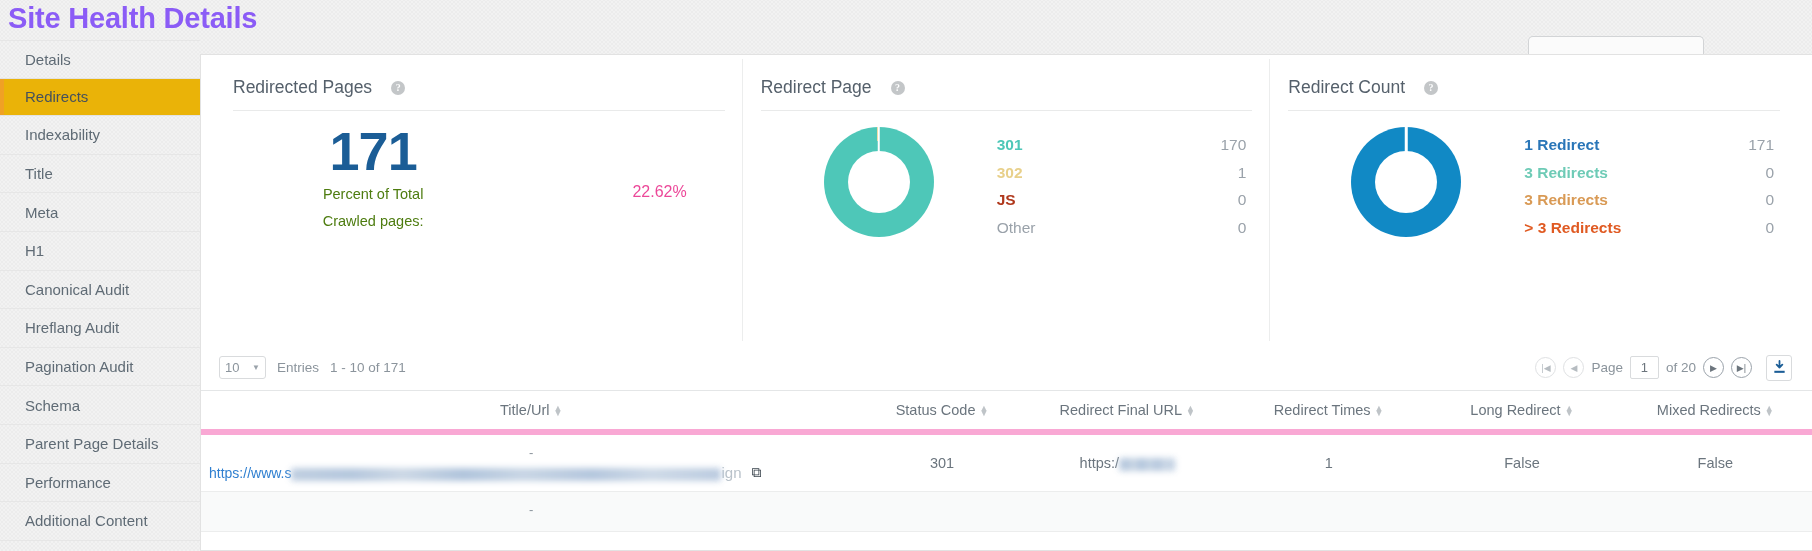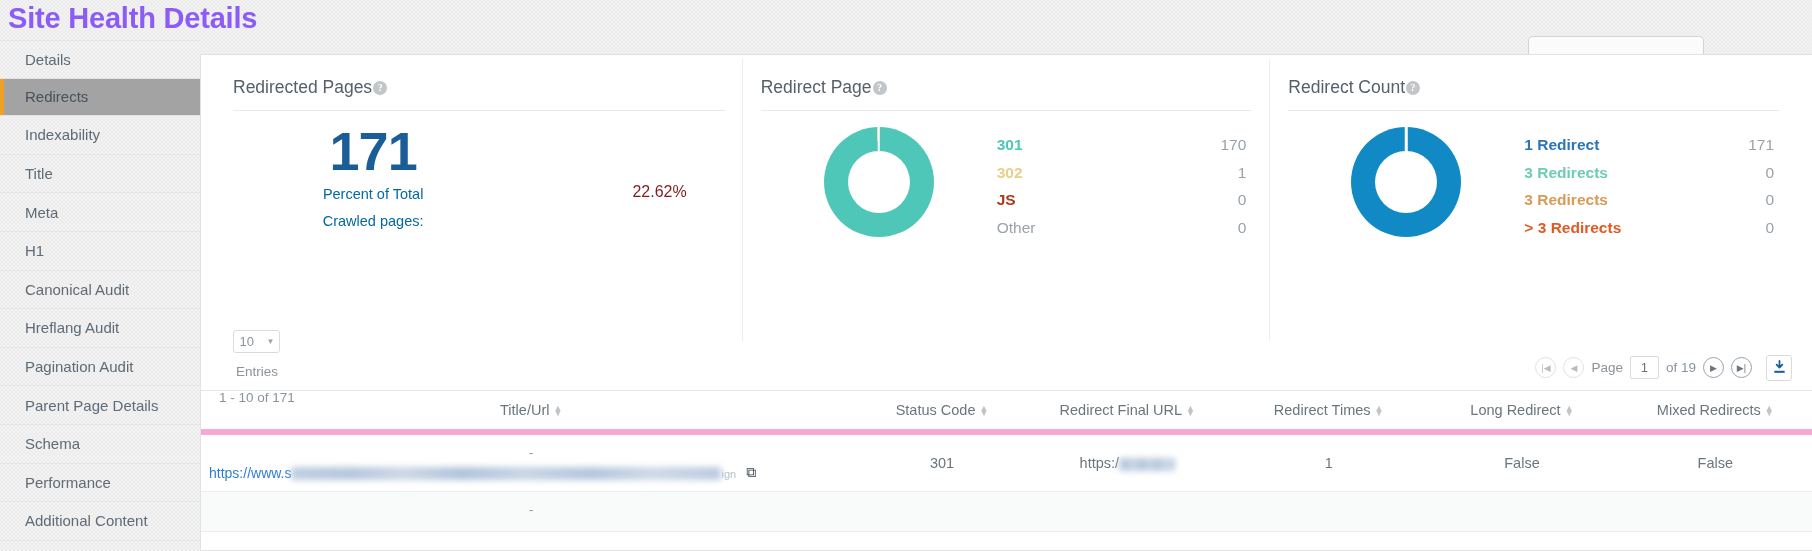--- a/index.html
+++ b/index.html
@@ -56,21 +56,21 @@
     align-items: center;
     padding-left: 25px;
     font-size: 15px;
     color: #5f6b75;
     border-bottom: 1px solid #e6e6e6;
     cursor: pointer;
     white-space: nowrap;
   }
   .side-item:first-child { border-top: 1px solid #e6e6e6; }
   .side-item.active {
-    background: #a3a3a3;
+    background: #eab308;
     color: #45515c;
     border-bottom: 1px solid #e2e2e2;
     border-top: 1px solid #e2e2e2;
     margin-top: -1px;
   }
   .side-item.active::before {
     content: "";
     position: absolute;
     left: 0; top: 0; bottom: 0;
     width: 4px;
@@ -103,21 +103,21 @@
   .card + .card::before {
     content: "";
     position: absolute;
     left: -1px; top: 4px;
     width: 1px; height: 282px;
     background: #eceded;
   }
   .card-head {
     display: flex;
     align-items: center;
-    gap: 1px;
+    gap: 19px;
     padding-bottom: 12px;
     border-bottom: 1px solid #e9eaea;
   }
   .card-title {
     font-size: 17.5px;
     color: #55606b;
     font-weight: 400;
   }
   .help-icon {
     width: 14px; height: 14px;
@@ -145,32 +145,32 @@
   }
   .kpi-number {
     font-size: 54px;
     font-weight: 600;
     color: #1b5d96;
     line-height: 1.12;
     letter-spacing: -1px;
   }
   .kpi-sub {
     font-size: 14.5px;
-    color: #0369a1;
+    color: #4d7c0f;
     line-height: 1.85;
   }
   .kpi-right {
     flex: 1;
     padding-top: 62px;
     text-align: right;
     padding-right: 38px;
   }
   .kpi-pct {
     font-size: 16px;
-    color: #7f1d1d;
+    color: #ec4899;
   }
 
   
   .donut-wrap {
     display: flex;
     padding-top: 16px;
     align-items: flex-start;
   }
   .donut-holder {
     width: 48%;
@@ -221,21 +221,20 @@
     align-items: center;
     padding: 0 20px 0 18px;
     justify-content: space-between;
   }
   .toolbar-left {
     display: flex;
     align-items: center;
     gap: 11px;
     font-size: 13.5px;
     color: #8b949c;
-    flex-direction: column;
   }
   .entries-select {
     width: 47px; height: 23px;
     border: 1px solid #d9dbdd;
     border-radius: 3px;
     background: #fff;
     display: flex;
     align-items: center;
     justify-content: space-between;
     padding: 0 5px;
@@ -326,21 +325,21 @@
     display: inline-block;
     height: 13px;
     background: linear-gradient(90deg,#b9cade 0%,#aec2da 14%,#c7d4e3 26%,#a8bed8 40%,#c2d1e2 54%,#adc1da 70%,#c9d6e5 84%,#b4c6dd 100%);
     filter: blur(3.2px);
     opacity: 0.92;
     vertical-align: middle;
     border-radius: 2px;
   }
   .redacted.w1 { width: 430px; }
   .redacted.w2 { width: 56px; }
-  .ign { color: #b9c2ca; font-size: 11px; }
+  .ign { color: #b9c2ca; font-size: 15px; }
   .copy-icon { color: #3b454e; font-size: 14px; cursor: pointer; }
   .num-link { color: #2f7fd0; }
 </style>
 </head>
 <body>
 
 <div class="page-title">Site Health Details</div>
 
 <div class="topright-stub"></div>
 
@@ -366,24 +365,24 @@
     <div class="side-item">
       <span>Canonical Audit</span>
     </div>
     <div class="side-item">
       <span>Hreflang Audit</span>
     </div>
     <div class="side-item">
       <span>Pagination Audit</span>
     </div>
     <div class="side-item">
+      <span>Schema</span>
+    </div>
+    <div class="side-item">
       <span>Parent Page Details</span>
-    </div>
-    <div class="side-item">
-      <span>Schema</span>
     </div>
     <div class="side-item">
       <span>Performance</span>
     </div>
     <div class="side-item">
       <span>Additional Content</span>
     </div>
   </nav>
 
 <div class="main">
@@ -479,21 +478,21 @@
         <span class="caret">▼</span>
       </div>
       <span>Entries</span>
       <span>1 - 10 of 171</span>
     </div>
     <div class="toolbar-right">
       <div class="pg-btn">|◀</div>
       <div class="pg-btn">◀</div>
       <span>Page</span>
       <input class="pg-input" type="text" value="1" style="">
-      <span>of 19</span>
+      <span>of 20</span>
       <div class="pg-btn strong">▶</div>
       <div class="pg-btn strong">▶|</div>
       <div class="dl-btn">
         <svg width="15" height="15" viewBox="0 0 16 16" aria-hidden="true">
           <path d="M8 1 v7 M8 8 L5 5 M8 8 L11 5" stroke="#1b5d96" stroke-width="1.9" fill="none" stroke-linecap="round"></path>
           <rect x="2.5" y="11.5" width="11" height="2.2" fill="#1b5d96"></rect>
         </svg>
       </div>
     </div>
   </div>

